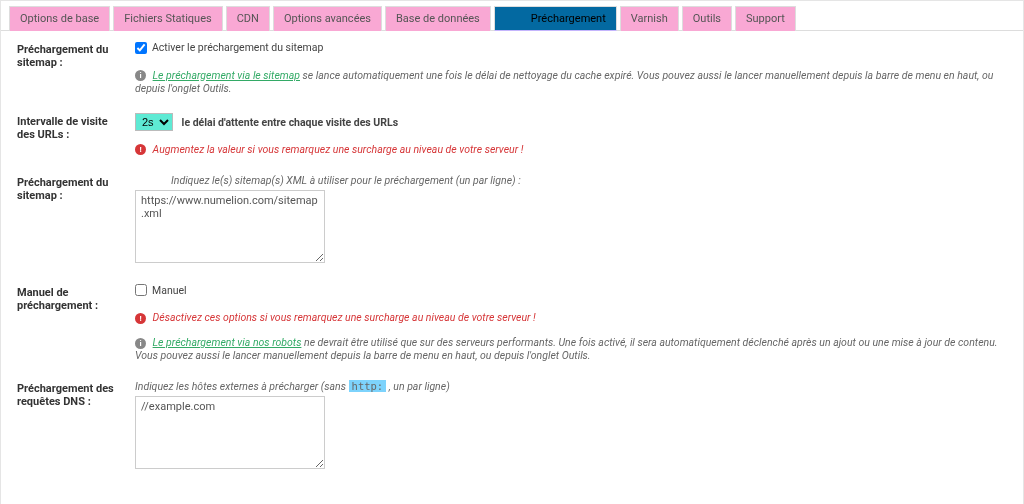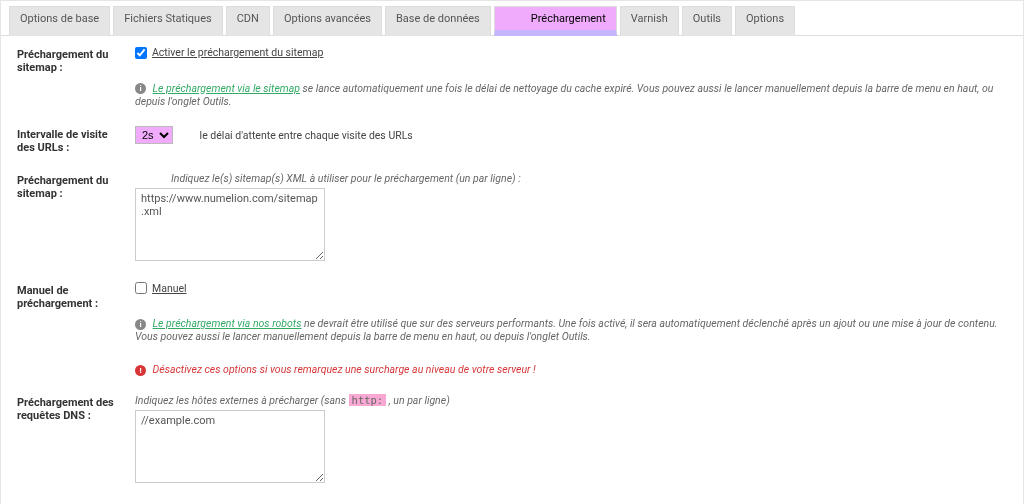--- a/index.html
+++ b/index.html
@@ -20,32 +20,32 @@
     display: flex;
     flex-wrap: wrap;
     border-bottom: 1px solid #ddd;
     padding-left: 8px;
     padding-top: 4px;
     background: #fff;
   }
   .tab {
     padding: 5px 10px;
     margin-right: 3px;
-    background: #e5e5e5;
+    background: #f9a8d4;
     border: 1px solid #ddd;
     border-bottom: none;
     color: #555;
     cursor: pointer;
     font-size: 11px;
     position: relative;
     top: 1px;
   }
   .tab.active {
-    background: #f0abfc;
-    border-bottom: 6px solid #c4b5fd;
+    background: #0369a1;
+    border-bottom: 1px solid #c4b5fd;
     color: #000;
     padding-left: 36px;
   }
   .form-area {
     padding: 10px 16px 18px 16px;
   }
   .row {
     display: flex;
     align-items: flex-start;
     margin-bottom: 18px;
@@ -60,29 +60,28 @@
   }
   .row-content {
     flex: 1;
     font-size: 10.5px;
   }
   label.chk {
     display: inline-flex;
     align-items: center;
     margin-right: 10px;
     cursor: pointer;
-    text-decoration: underline;
   }
   input[type=checkbox] {
     margin: 0 5px 0 0;
     width: 12px;
     height: 12px;
   }
   .desc {
-    margin-top: 20px;
+    margin-top: 12px;
     color: #666;
     font-style: italic;
     font-size: 10.5px;
   }
   .info-icon, .warn-icon {
     display: inline-block;
     width: 11px;
     height: 11px;
     border-radius: 50%;
     color: #fff;
@@ -99,51 +98,52 @@
   .warn-text { color: #d63638; font-style: italic; }
   a.ul { color: #3a6; text-decoration: underline; font-style: italic; }
   .sub-block {
     margin-top: 14px;
     margin-left: 18px;
   }
   select {
     font-size: 11px;
     padding: 1px 2px;
     border: 1px solid #bbb;
-    background: #f0abfc;
+    background: #5eead4;
   }
   textarea {
     width: 190px;
     font-size: 11px;
     font-family: inherit;
     border: 1px solid #ccc;
     padding: 3px 5px;
     resize: both;
     color: #555;
     margin-top: 3px;
   }
   .after-select {
-    margin-left: 24px;
+    margin-left: 6px;
+    font-weight: bold;
   }
 </style>
 </head>
 <body>
 
 <div class="panel">
 
   <div class="tabs">
     <div class="tab">Options de base</div>
     <div class="tab">Fichiers Statiques</div>
     <div class="tab">CDN</div>
     <div class="tab">Options avancées</div>
     <div class="tab">Base de données</div>
     <div class="tab active">Préchargement</div>
     <div class="tab">Varnish</div>
     <div class="tab">Outils</div>
-    <div class="tab">Options</div>
+    <div class="tab">Support</div>
   </div>
 
   <div class="form-area">
 
     <div class="row">
       <div class="row-label">Préchargement du sitemap :</div>
       <div class="row-content">
         <label class="chk">
           <input type="checkbox" checked="" style="">
           <span>Activer le préchargement du sitemap</span>
@@ -156,20 +156,24 @@
       </div>
     </div>
 
     <div class="row">
       <div class="row-label">Intervalle de visite des URLs :</div>
       <div class="row-content">
         <select>
           <option>2s</option>
         </select>
         <span class="after-select">le délai d'attente entre chaque visite des URLs</span>
+        <div class="desc">
+          <span class="warn-icon">!</span>
+          <span class="warn-text">Augmentez la valeur si vous remarquez une surcharge au niveau de votre serveur !</span>
+        </div>
       </div>
     </div>
 
     <div class="row">
       <div class="row-label">Préchargement du sitemap :</div>
       <div class="row-content">
         <div class="desc" style="font-style:italic;margin-top:0;margin-left:36px;">Indiquez le(s) sitemap(s) XML à utiliser pour le préchargement (un par ligne) :</div>
         <textarea rows="5" style="">https://www.numelion.com/sitemap.xml</textarea>
       </div>
     </div>
@@ -177,35 +181,35 @@
     <div class="row">
       <div class="row-label">Manuel de préchargement :</div>
       <div class="row-content">
         <div>
           <label class="chk">
             <input type="checkbox" style="">
             <span>Manuel</span>
           </label>
         </div>
         <div class="desc">
+          <span class="warn-icon">!</span>
+          <span class="warn-text">Désactivez ces options si vous remarquez une surcharge au niveau de votre serveur !</span>
+        </div>
+        <div class="desc">
           <span class="info-icon">i</span>
           <a class="ul" href="#">Le préchargement via nos robots</a><span> ne devrait être utilisé que sur des serveurs performants. Une fois activé, il sera automatiquement déclenché après un ajout ou une mise à jour de contenu. Vous pouvez aussi le lancer manuellement depuis la barre de menu en haut, ou depuis l'onglet Outils.</span>
         </div>
-        <div class="desc">
-          <span class="warn-icon">!</span>
-          <span class="warn-text">Désactivez ces options si vous remarquez une surcharge au niveau de votre serveur !</span>
-        </div>
       </div>
     </div>
 
     <div class="row" style="">
       <div class="row-label">Préchargement des requêtes DNS :</div>
       <div class="row-content">
         <div class="desc" style="font-style:italic;margin-top:0;">
-          <span>Indiquez les hôtes externes à précharger (sans </span><code style="font-style:normal;background:#f9a8d4;padding:0 3px;">http:</code><span> , un par ligne)</span>
+          <span>Indiquez les hôtes externes à précharger (sans </span><code style="font-style:normal;background:#7dd3fc;padding:0 3px;">http:</code><span> , un par ligne)</span>
         </div>
         <textarea rows="5" style="">//example.com</textarea>
         
       </div>
     </div>
 
   </div>
 </div>
 
 </body></html>

